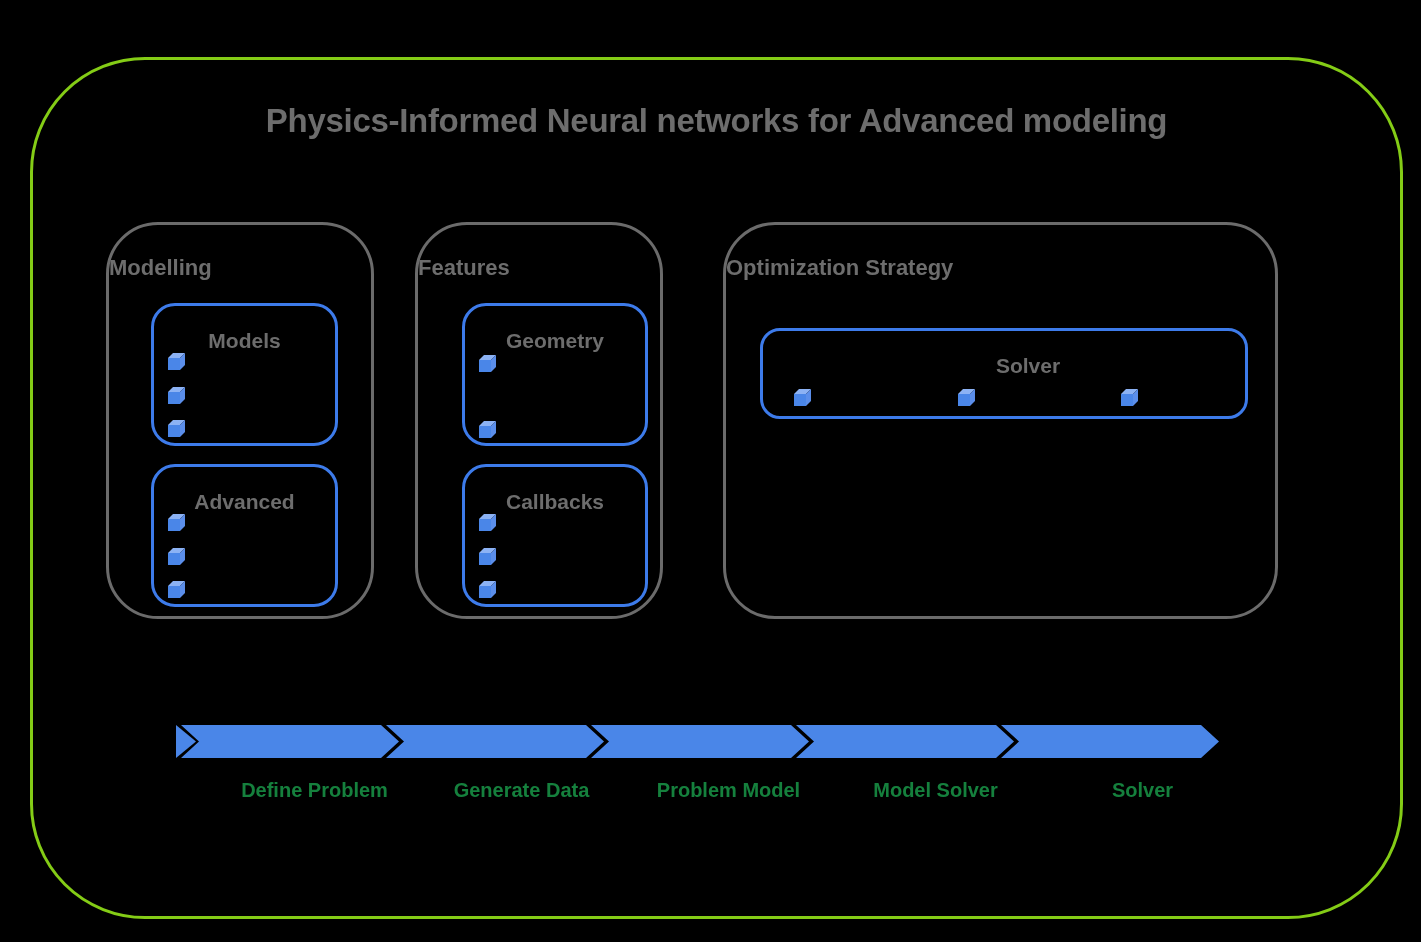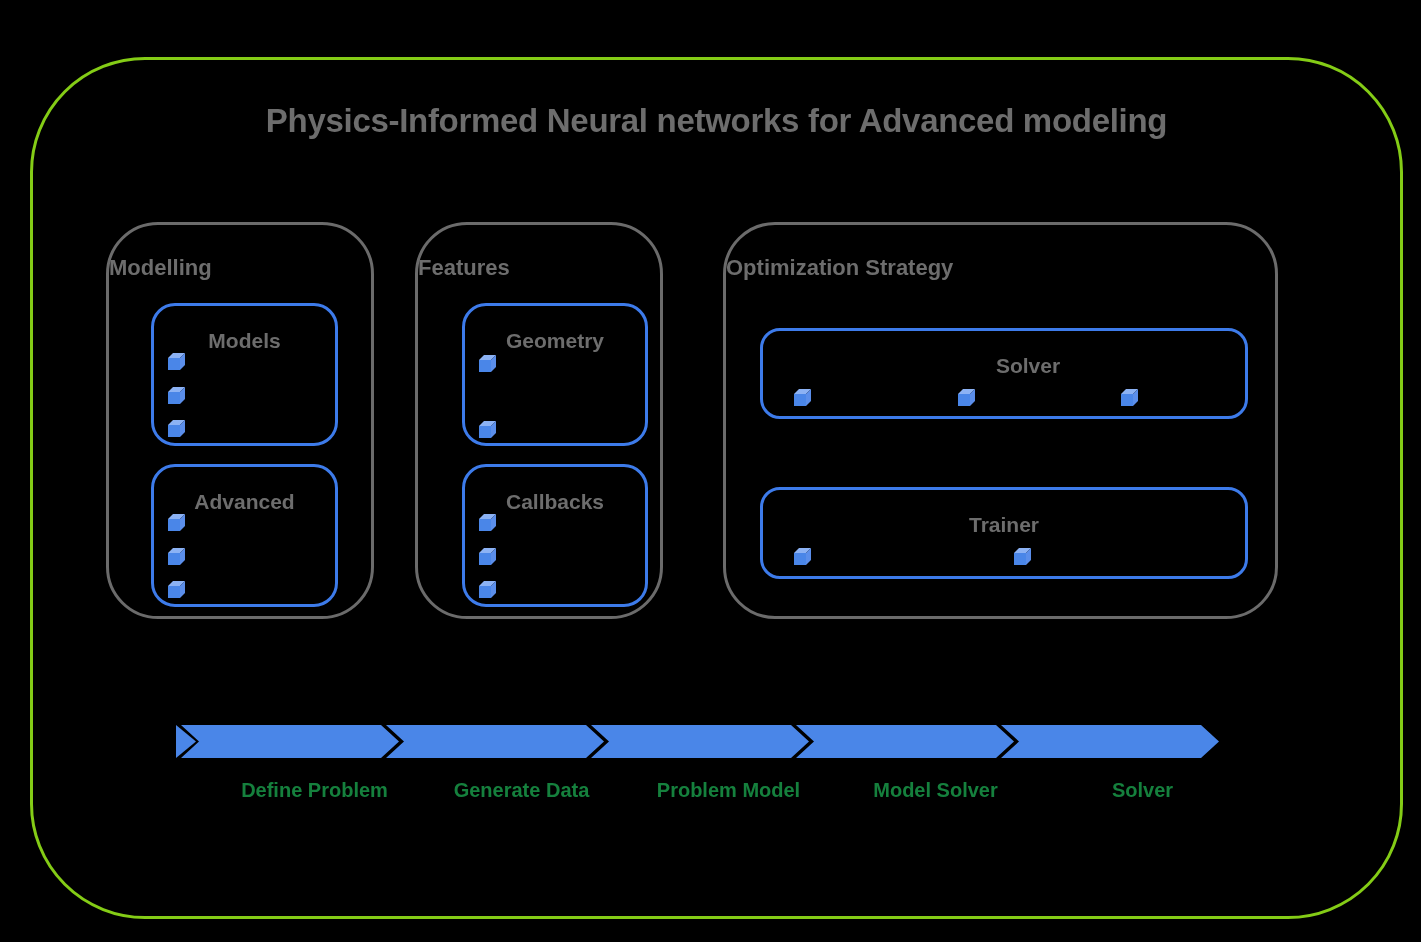--- a/index.html
+++ b/index.html
@@ -226,35 +226,20 @@
               <polygon points="0,5 5,0 17,0 12,5" fill="#8cb2f4"></polygon>
               <polygon points="12,5 17,0 17,12 12,17" fill="#5b8eea"></polygon>
             </svg></span>
           <span class="cube"><svg width="17" height="17" viewBox="0 0 17 17">
               <polygon points="0,5 12,5 12,17 0,17" fill="#4a86e8"></polygon>
               <polygon points="0,5 5,0 17,0 12,5" fill="#8cb2f4"></polygon>
               <polygon points="12,5 17,0 17,12 12,17" fill="#5b8eea"></polygon>
             </svg></span>
         </div>
     </div>
-    <div class="bluebox box-trainer">
-      <div class="box-title">Trainer</div>
-      <div class="cube-row">
-          <span class="cube"><svg width="17" height="17" viewBox="0 0 17 17">
-              <polygon points="0,5 12,5 12,17 0,17" fill="#4a86e8"></polygon>
-              <polygon points="0,5 5,0 17,0 12,5" fill="#8cb2f4"></polygon>
-              <polygon points="12,5 17,0 17,12 12,17" fill="#5b8eea"></polygon>
-            </svg></span>
-          <span class="cube"><svg width="17" height="17" viewBox="0 0 17 17">
-              <polygon points="0,5 12,5 12,17 0,17" fill="#4a86e8"></polygon>
-              <polygon points="0,5 5,0 17,0 12,5" fill="#8cb2f4"></polygon>
-              <polygon points="12,5 17,0 17,12 12,17" fill="#5b8eea"></polygon>
-            </svg></span>
-        </div>
-    </div>
   </div>
 
   <div class="flow">
     <div class="flow-lead"></div>
     <div class="flow-seg"></div>
     <div class="flow-seg"></div>
     <div class="flow-seg"></div>
     <div class="flow-seg"></div>
     <div class="flow-seg"></div>
   </div>

